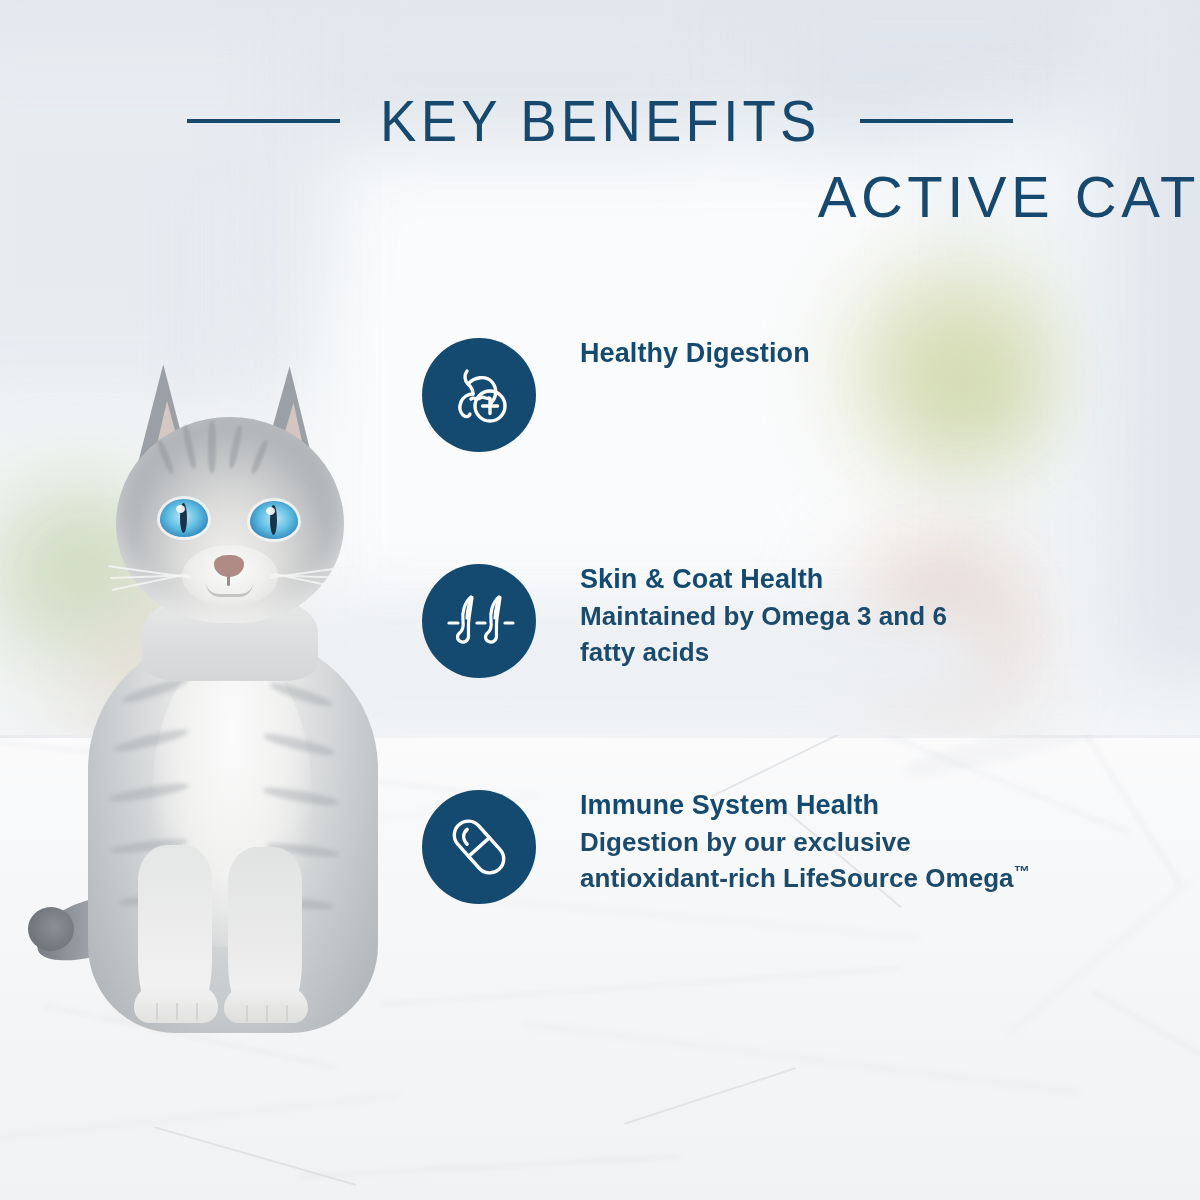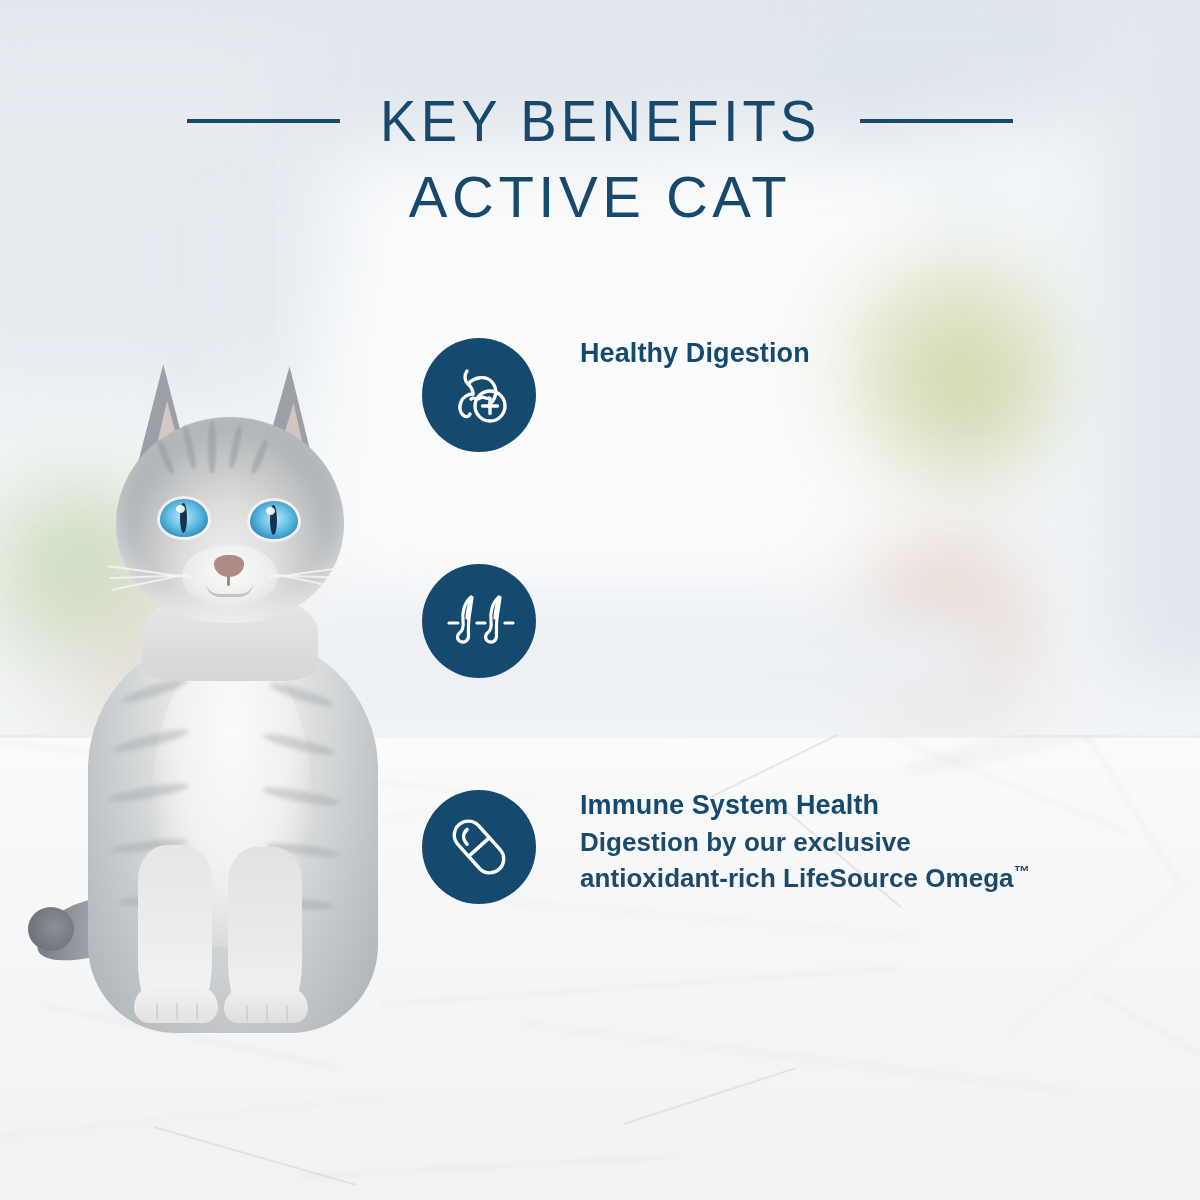--- a/index.html
+++ b/index.html
@@ -239,21 +239,21 @@
   .tail { left:24px; top:545px; width:118px; height:56px;
     background:linear-gradient(110deg,#6f757b 0%, #9aa0a5 45%, #c3c7ca 100%);
     border-radius:50% 40% 46% 50% / 60% 60% 40% 40%;
     transform:rotate(-16deg); }
   .tail-tip { left:18px; top:552px; width:46px; height:44px;
     background:radial-gradient(circle at 58% 45%, #8a9096 0%, #6d7379 75%);
     border-radius:50%; }
 
   
   .title-wrap {
-    position:absolute; left:0; top:92px; width:1200px; text-align:center;
+    position:absolute; left:0; top:92px; width:1200px; text-align:right;
   }
   .title-line1 {
     display:flex; align-items:center; justify-content:center; gap:26px;
   }
   .rule { width:153px; height:4px; background:#17496f; }
   .title-txt {
     font-family:"Liberation Sans", sans-serif;
     font-weight:300;
     font-size:58px;
     letter-spacing:4.5px;
@@ -426,20 +426,27 @@
             <path d="M8 38 H17"></path>
             <path d="M36 38 H44"></path>
             <path d="M64 38 H72"></path>
             <path d="M30 12 C23 18 21 28 22 36 C22.8 42 21 46 18.5 48 C15.5 50.5 16 55 19.5 56.5 C23.5 58.2 27.5 55.5 27.5 51 C27.5 45 27 40 28 33 C29 26 30 19 31 12.5"></path>
             <path d="M26 33 C26.5 25 28 18 30.5 12.5"></path>
             <path d="M58 12 C51 18 49 28 50 36 C50.8 42 49 46 46.5 48 C43.5 50.5 44 55 47.5 56.5 C51.5 58.2 55.5 55.5 55.5 51 C55.5 45 55 40 56 33 C57 26 58 19 59 12.5"></path>
             <path d="M54 33 C54.5 25 56 18 58.5 12.5"></path>
           </svg>
         </span>
       </div>
+      <div class="b-text">
+        <div class="b-title">Skin &amp; Coat Health</div>
+        <div class="b-desc">
+          <span>Maintained by Omega 3 and 6</span><br>
+          <span>fatty acids</span>
+        </div>
+      </div>
     </div>
 
     <div class="benefit">
       <div class="badge">
         <span>
           <svg width="72" height="72" viewBox="0 0 72 72" fill="none" stroke="#ffffff" stroke-width="3.4" stroke-linecap="round" stroke-linejoin="round">
             <g transform="rotate(-42 36 36)">
               <rect x="22" y="6" width="28" height="60" rx="14"></rect>
               <path d="M22 36 H50"></path>
               <path d="M29 26 C29 19 33 15 39 15"></path>

